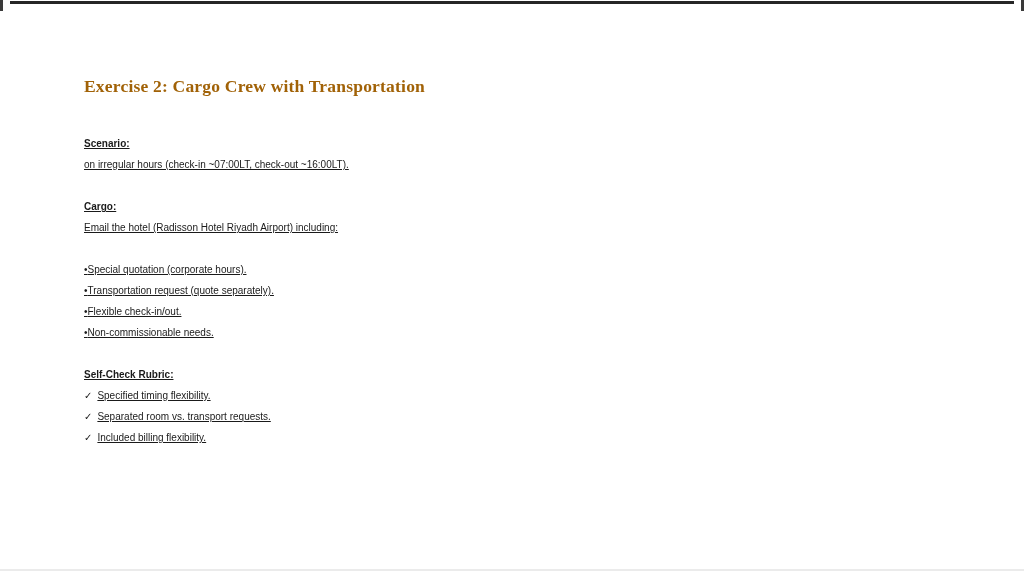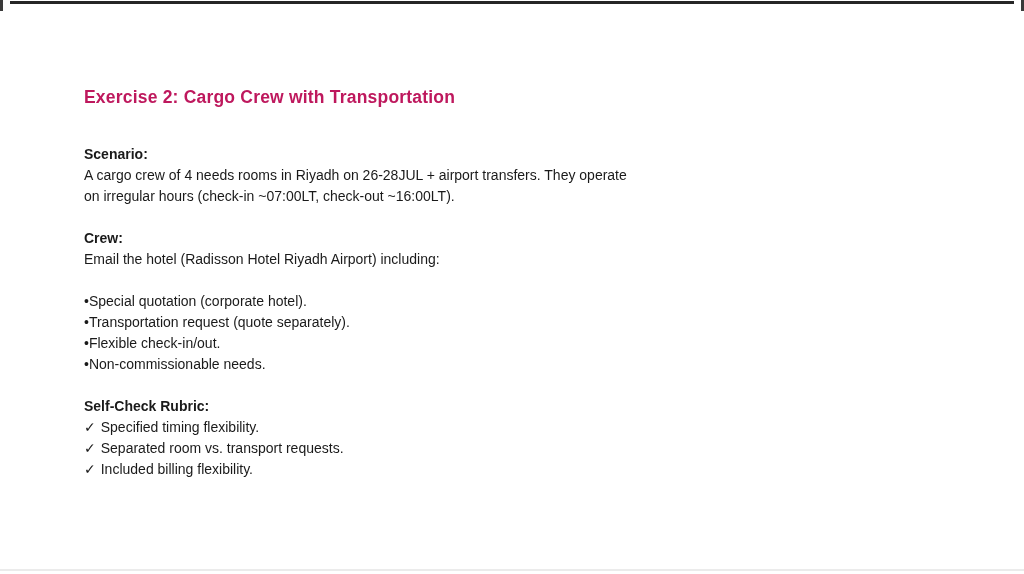--- a/index.html
+++ b/index.html
@@ -41,36 +41,38 @@
     height: 2px;
     background: #ebebeb;
   }
   .content {
     position: absolute;
     left: 84px;
     top: 76px;
     width: 880px;
   }
   .title {
-    margin: 11px 0 36px 0;
+    margin: 0 0 36px 0;
     font-size: 17.5px;
     font-weight: bold;
     line-height: 21px;
-    color: #be185d;
+    color: #a16207;
     letter-spacing: 0.2px;
+    font-family: Liberation Serif, serif;
   }
   .para {
     margin: 0 0 21px 0;
   }
   .para:last-child { margin-bottom: 12px; }
   .line {
-    font-size: 14px;
+    font-size: 10px;
     line-height: 21px;
     color: #1a1a1a;
     white-space: nowrap;
+    text-decoration: underline;
   }
   .line.bold { font-weight: bold; }
   .check-glyph {
     display: inline-block;
     margin-right: 5px;
   }
 </style>
 </head>
 <body>
 
@@ -79,31 +81,30 @@
   <div class="frame-notch left"></div>
   <div class="frame-notch right"></div>
   <div class="frame-bottom"></div>
 
   <div class="content">
 
     <h1 class="title">Exercise 2: Cargo Crew with Transportation</h1>
 
     <div class="para">
       <div class="line bold">Scenario:</div>
-      <div class="line">A cargo crew of 4 needs rooms in Riyadh on 26-28JUL + airport transfers. They operate</div>
       <div class="line">on irregular hours (check-in ~07:00LT, check-out ~16:00LT).</div>
     </div>
 
     <div class="para">
-      <div class="line bold">Crew:</div>
+      <div class="line bold">Cargo:</div>
       <div class="line">Email the hotel (Radisson Hotel Riyadh Airport) including:</div>
     </div>
 
     <div class="para">
-      <div class="line"><span>•</span><span>Special quotation (corporate hotel).</span></div>
+      <div class="line"><span>•</span><span>Special quotation (corporate hours).</span></div>
       <div class="line"><span>•</span><span>Transportation request (quote separately).</span></div>
       <div class="line"><span>•</span><span>Flexible check-in/out.</span></div>
       <div class="line"><span>•</span><span>Non-commissionable needs.</span></div>
     </div>
 
     <div class="para">
       <div class="line bold">Self-Check Rubric:</div>
       <div class="line"><span class="check-glyph">✓</span><span>Specified timing flexibility.</span></div>
       <div class="line"><span class="check-glyph">✓</span><span>Separated room vs. transport requests.</span></div>
       <div class="line"><span class="check-glyph">✓</span><span>Included billing flexibility.</span></div>

